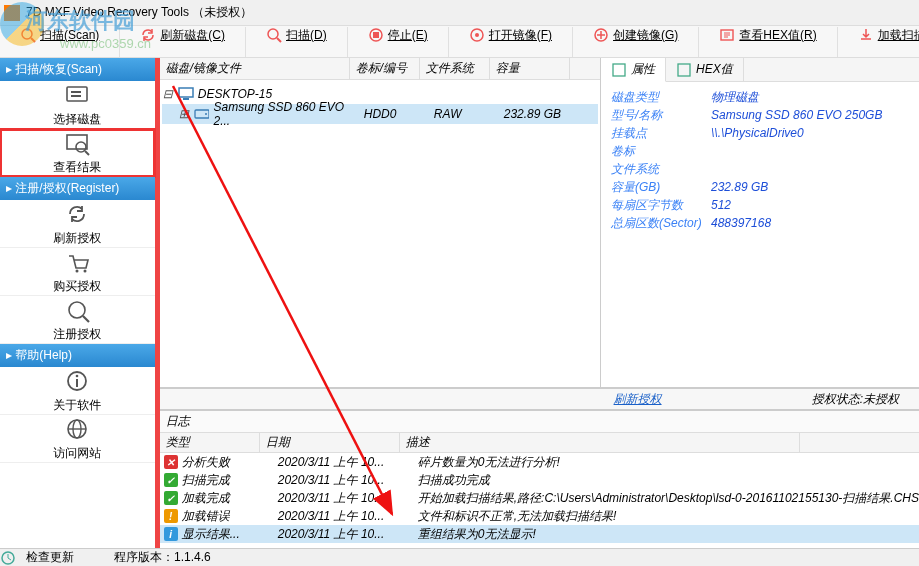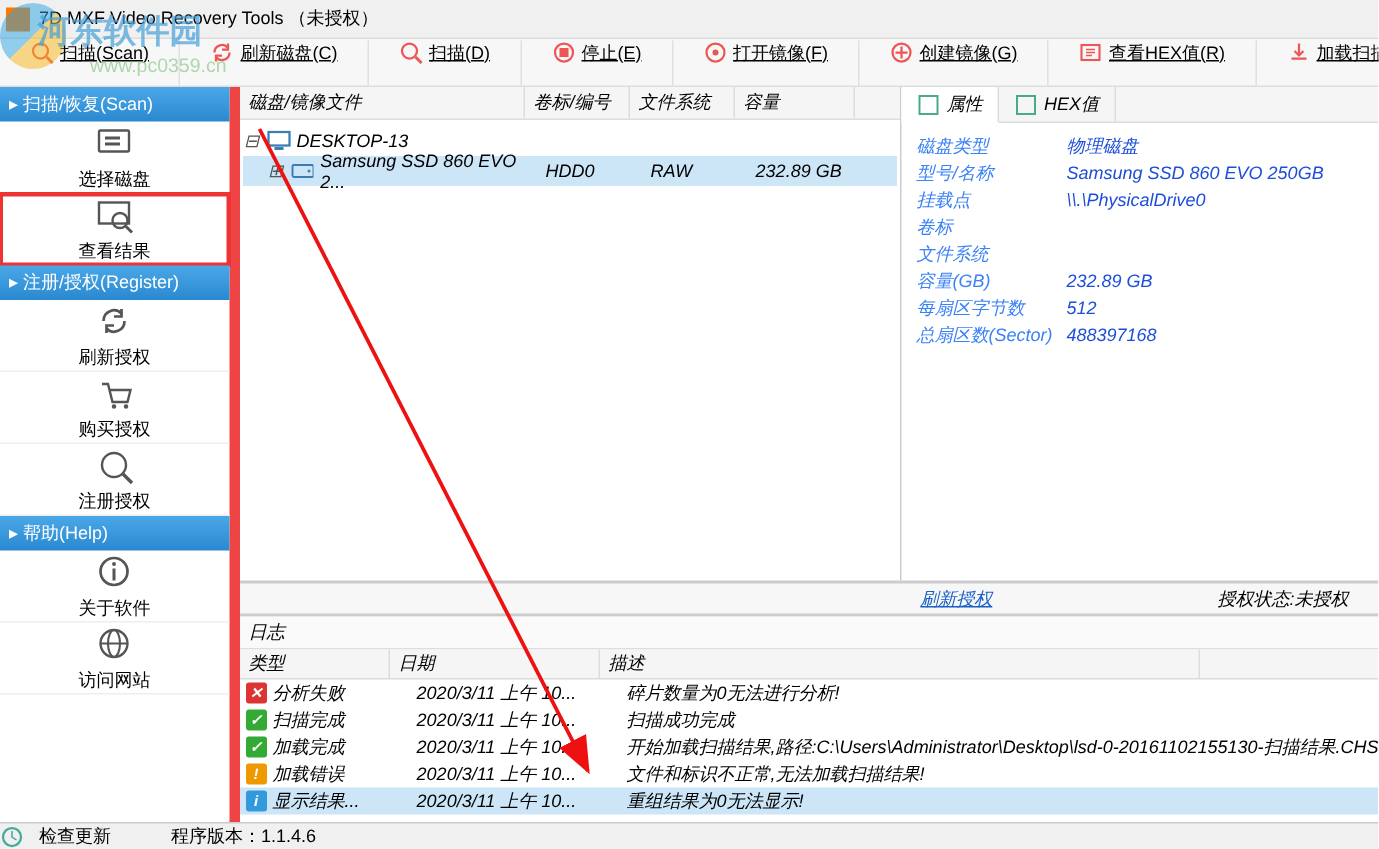--- a/index.html
+++ b/index.html
@@ -6,21 +6,21 @@
 body { width:919px; height:566px; background:#fff; overflow:hidden; position:relative; }
 .titlebar { height:26px; background:#f0f0f0; border-bottom:1px solid #ddd; display:flex; align-items:center; padding:0 4px; }
 .app-icon { width:16px; height:16px; background:#ff7800; margin-right:6px; }
 .wm { position:absolute; top:6px; left:25px; font-size:22px; font-weight:bold; color:#46a0d8; opacity:.7; pointer-events:none; z-index:50; }
 .wm-url { position:absolute; top:36px; left:60px; font-size:13px; color:#8fc98f; opacity:.7; pointer-events:none; z-index:50; }
 .wm-logo { position:absolute; top:2px; left:0; width:44px; height:44px; border-radius:22px; background:linear-gradient(135deg,#2aa3e0 50%,#f5b414 50%); opacity:.5; z-index:49; }
 .toolbar { height:32px; background:#f7f7f7; border-bottom:1px solid #ddd; display:flex; align-items:center; }
 .tbtn { height:30px; display:flex; align-items:flex-start; padding:0 20px; border-right:1px solid #e0e0e0; cursor:pointer; white-space:nowrap;text-decoration:underline; }
 .tbtn svg { margin-right:4px; flex:none; }
 .content { display:flex; height:calc(100% - 26px - 32px - 18px); }
-.sidebar { width:162px; border-right:7px solid #ef4444; display:flex; flex-direction:column; background:#fff; }
+.sidebar { width:162px; border-right:5px solid #ef4444; display:flex; flex-direction:column; background:#fff; }
 .sb-header { background:linear-gradient(#4aa8e8,#2a88d0); color:#fff; padding:3px 6px; font-size:12px; }
 .sb-item { height:48px; display:flex; flex-direction:column; align-items:center; justify-content:center; border-bottom:1px solid #eee; cursor:pointer; }
 .sb-item svg { margin-bottom:2px; }
 .sb-item.hi { outline:3px solid #e33; outline-offset:-2px; }
 .main { flex:1; display:flex; flex-direction:column;font-style:italic; }
 .upper { flex:1; display:flex; border-bottom:1px solid #ccc; min-height:0; }
 .tree-pane { flex:1; border-right:1px solid #ccc; display:flex; flex-direction:column; overflow:hidden; }
 .th-row { display:flex; background:#f5f5f5; border-bottom:1px solid #ddd; height:22px; }
 .th { padding:3px 6px; border-right:1px solid #ddd; display:flex; align-items:center; }
 .tree-body { flex:1; overflow:auto; padding:4px 2px; }
@@ -195,21 +195,21 @@
             <div class="th" style="width: 80px;">容量</div>
           </div>
         <div class="tree-body">
           <div class="tree-row">
             <span class="exp">⊟</span>
             <div class="dnode">
               <svg class="icon">
                   <rect x="1" y="2" width="14" height="9" fill="none" stroke="#3a7db5" stroke-width="1.5"></rect>
                   <rect x="5" y="12" width="6" height="2" fill="#3a7db5"></rect>
                 </svg>
-              <span>DESKTOP-13</span>
+              <span>DESKTOP-15</span>
             </div>
           </div>
           <div class="tree-row sel" style="padding-left:16px;">
             <span class="exp">⊞</span>
             <div class="dnode" style="width:172px;">
               <svg class="icon">
                   <rect x="1" y="4" width="14" height="8" rx="1" fill="none" stroke="#3a7db5" stroke-width="1.3"></rect>
                   <circle cx="12" cy="8" r="1" fill="#3a7db5"></circle>
                 </svg>
               <span>Samsung SSD 860 EVO 2...</span>

